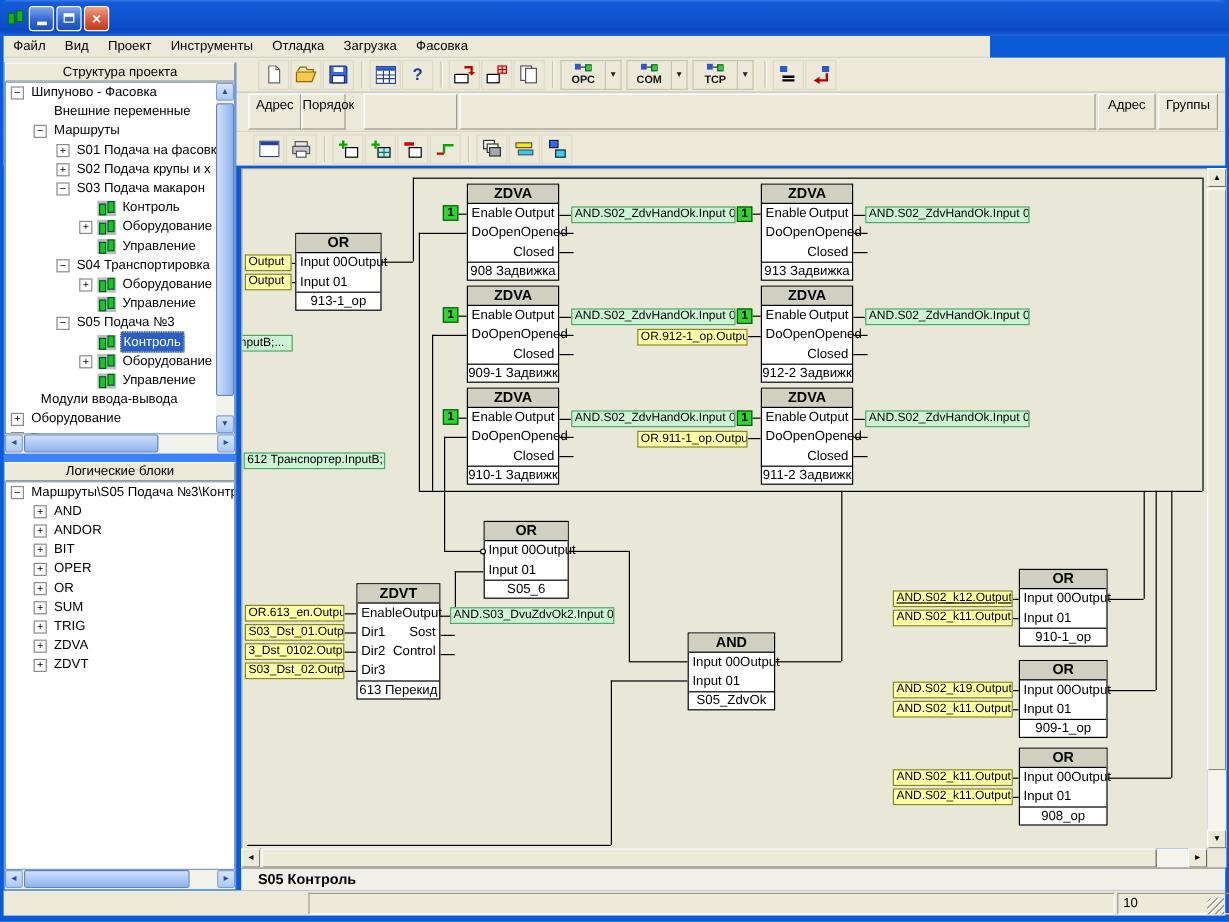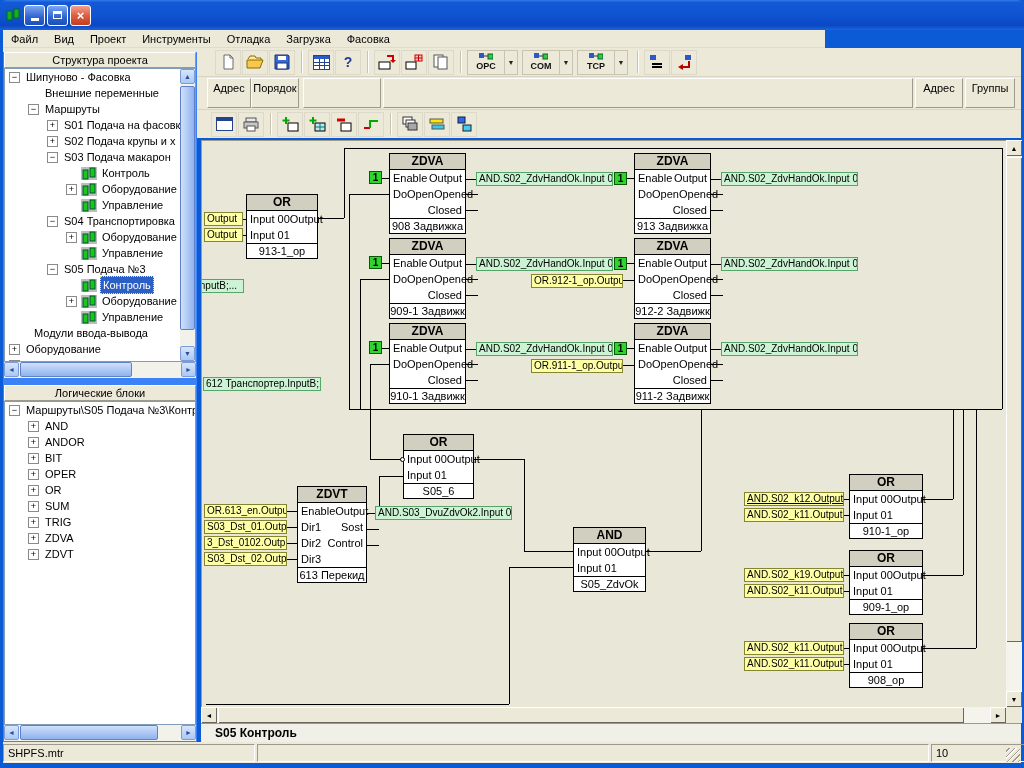--- a/index.html
+++ b/index.html
@@ -221,21 +221,21 @@
     <svg width="16" height="16">
         <rect x="9" y="1" width="6" height="5" fill="#2E58C8"></rect>
         <path d="M13 7v6H5" fill="none" stroke="#B00" stroke-width="2"></path>
         <path d="M7 10l-5 3 5 3z" fill="#B00"></path>
       </svg>
     </div>
 </div>
 
 <div id="tb2">
   <div class="colbtn" style="left:204px;width:44px;">Адрес</div>
-  <div class="colbtn" style="left:248px;width:48px;">Порядок</div>
+  <div class="colbtn" style="left:248px;width:37px;">Порядок</div>
   <div class="colbtn" style="left:300px;width:78px;"></div>
   <div class="colbtn" style="left:380px;width:530px;"></div>
   <div class="colbtn" style="left:912px;width:48px;">Адрес</div>
   <div class="colbtn" style="left:962px;width:50px;">Группы</div>
 </div>
 
 <div id="tb3">
   <div class="tbtn">
     <svg width="17" height="14">
         <rect x="0.5" y="0.5" width="16" height="13" fill="#fff" stroke="#24418E"></rect>
@@ -796,17 +796,16 @@
   <div class="cbtn2" style="left:0;top:0;">◄</div>
   <div class="cthumb" style="left:17px;top:0;width:746px;height:16px;"></div>
   <div class="cbtn2" style="left:789px;top:0;">►</div>
 </div>
 <div class="abs" style="left:1006px;top:707px;width:16px;height:16px;background:#ECE9D8;"></div>
 
 <div id="tabbar">
   <span>S05 Контроль</span>
 </div>
 <div id="statusbar">
-  <div class="scell" style="left:0;width:252px;">SHPFS.mtr</div>
   <div class="scell" style="left:254px;width:672px;"></div>
   <div class="scell" style="left:928px;width:97px;">10</div>
   <div id="grip"></div>
 </div>
 
 </body></html>

